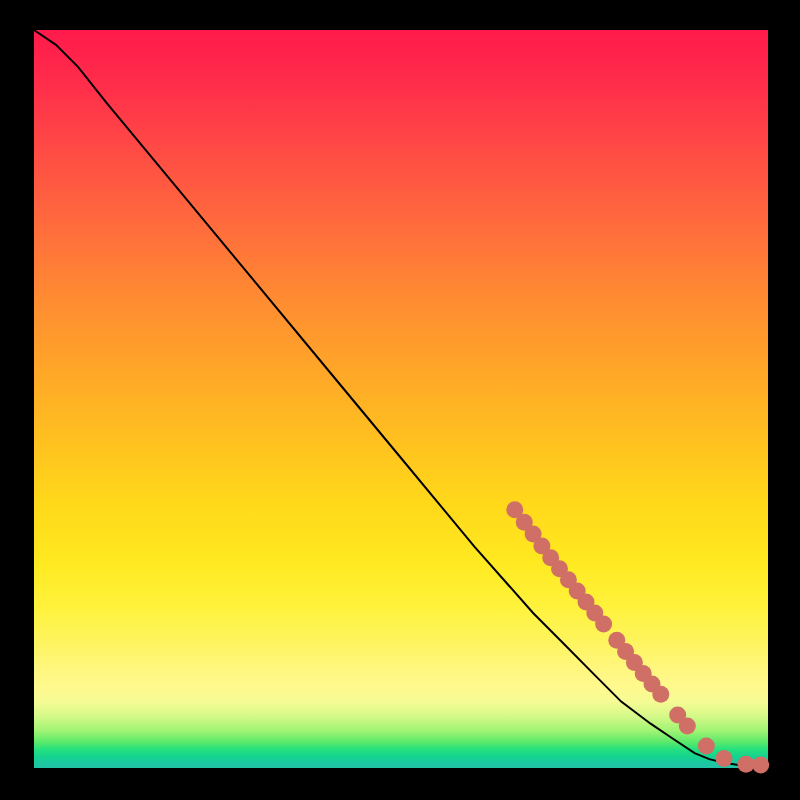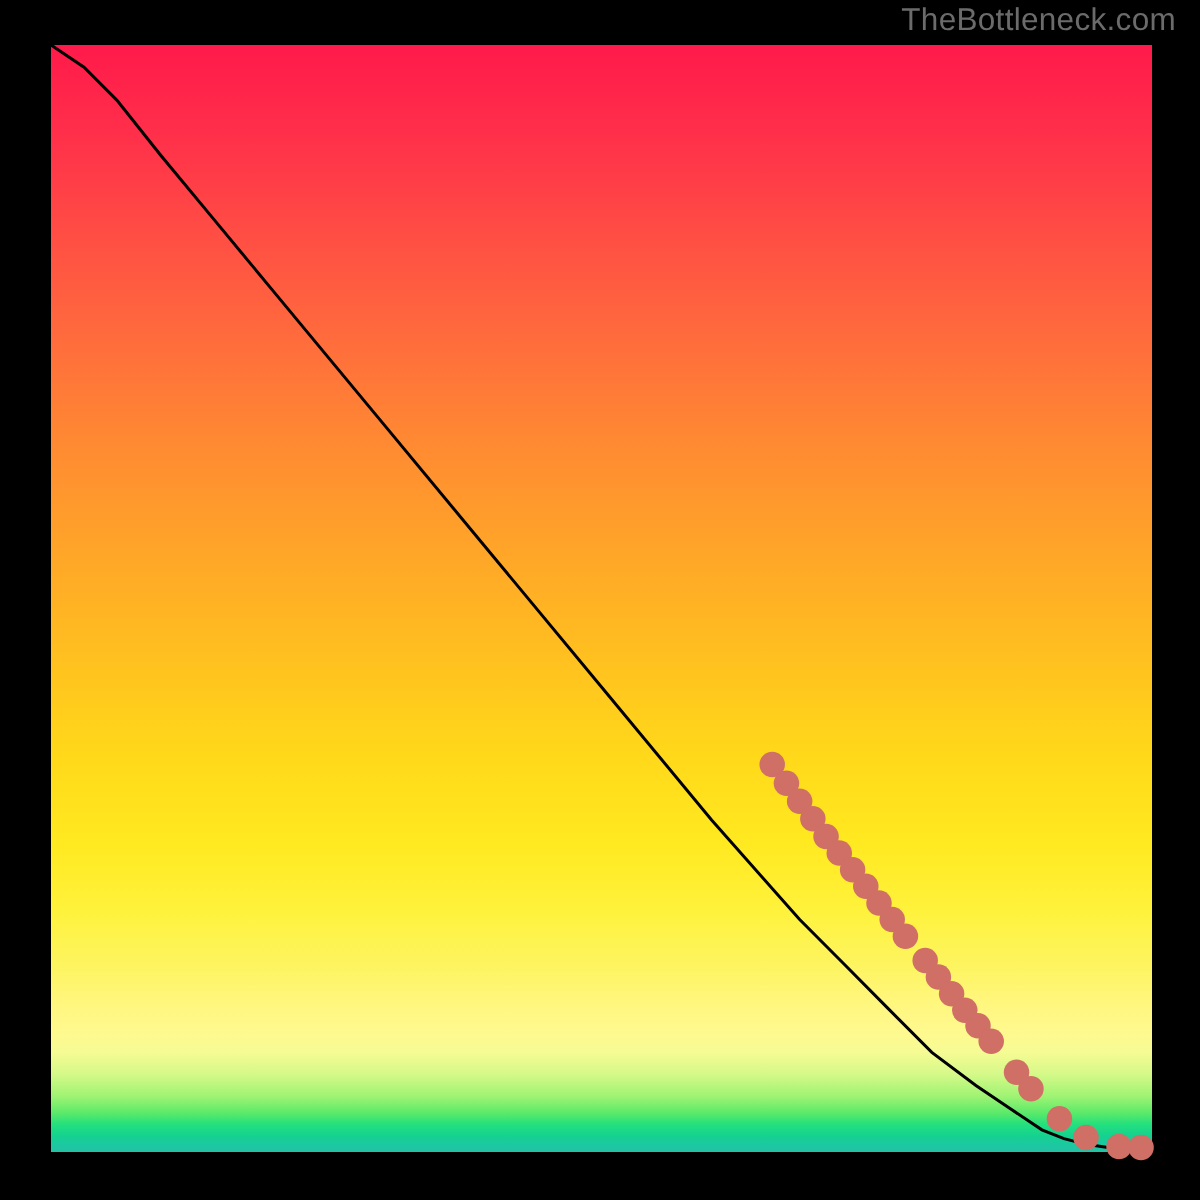--- a/index.html
+++ b/index.html
@@ -78,21 +78,20 @@
   }
   .dot {
     fill: #cf6f66;
     stroke: none;
   }
 </style>
 </head>
 <body>
 
 <div class="frame">
-  <div class="watermark">TheBottleneck.com</div>
 
   <div class="plot-area">
     <div class="gradient-bg"></div>
     <svg class="curve" viewBox="0 0 734 738" preserveAspectRatio="none">
       <path id="curvePath" class="curve-path" d="M0.0 0.0 L22.0 14.8 L44.0 36.9 L73.4 73.8 L110.1 118.1 L146.8 162.4 L220.2 250.9 L293.6 339.5 L367.0 428.0 L440.4 516.6 L499.1 583.0 L528.5 612.5 L557.8 642.1 L587.2 671.6 L616.6 693.7 L638.6 708.5 L660.6 723.2 L675.3 729.1 L690.0 732.8 L704.6 735.0 L719.3 736.5 L734.0 737.3"></path>
       <g id="dots">
           <circle cx="480.8" cy="479.7" r="8.5" class="dot"></circle>
           <circle cx="490.3" cy="492.2" r="8.5" class="dot"></circle>
           <circle cx="499.1" cy="504.1" r="8.5" class="dot"></circle>
           <circle cx="507.9" cy="515.9" r="8.5" class="dot"></circle>

